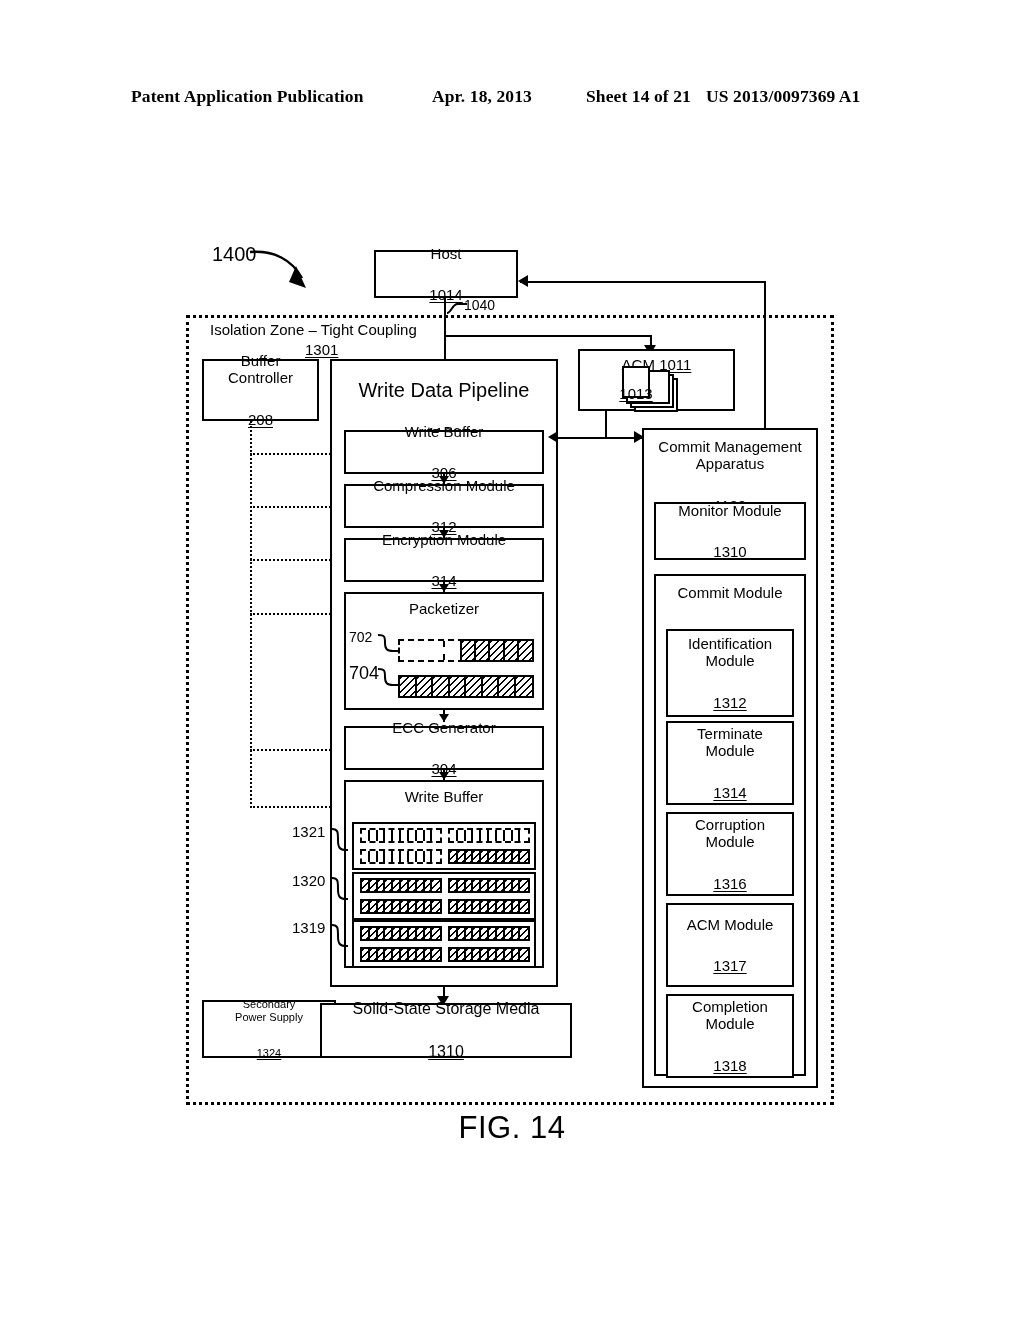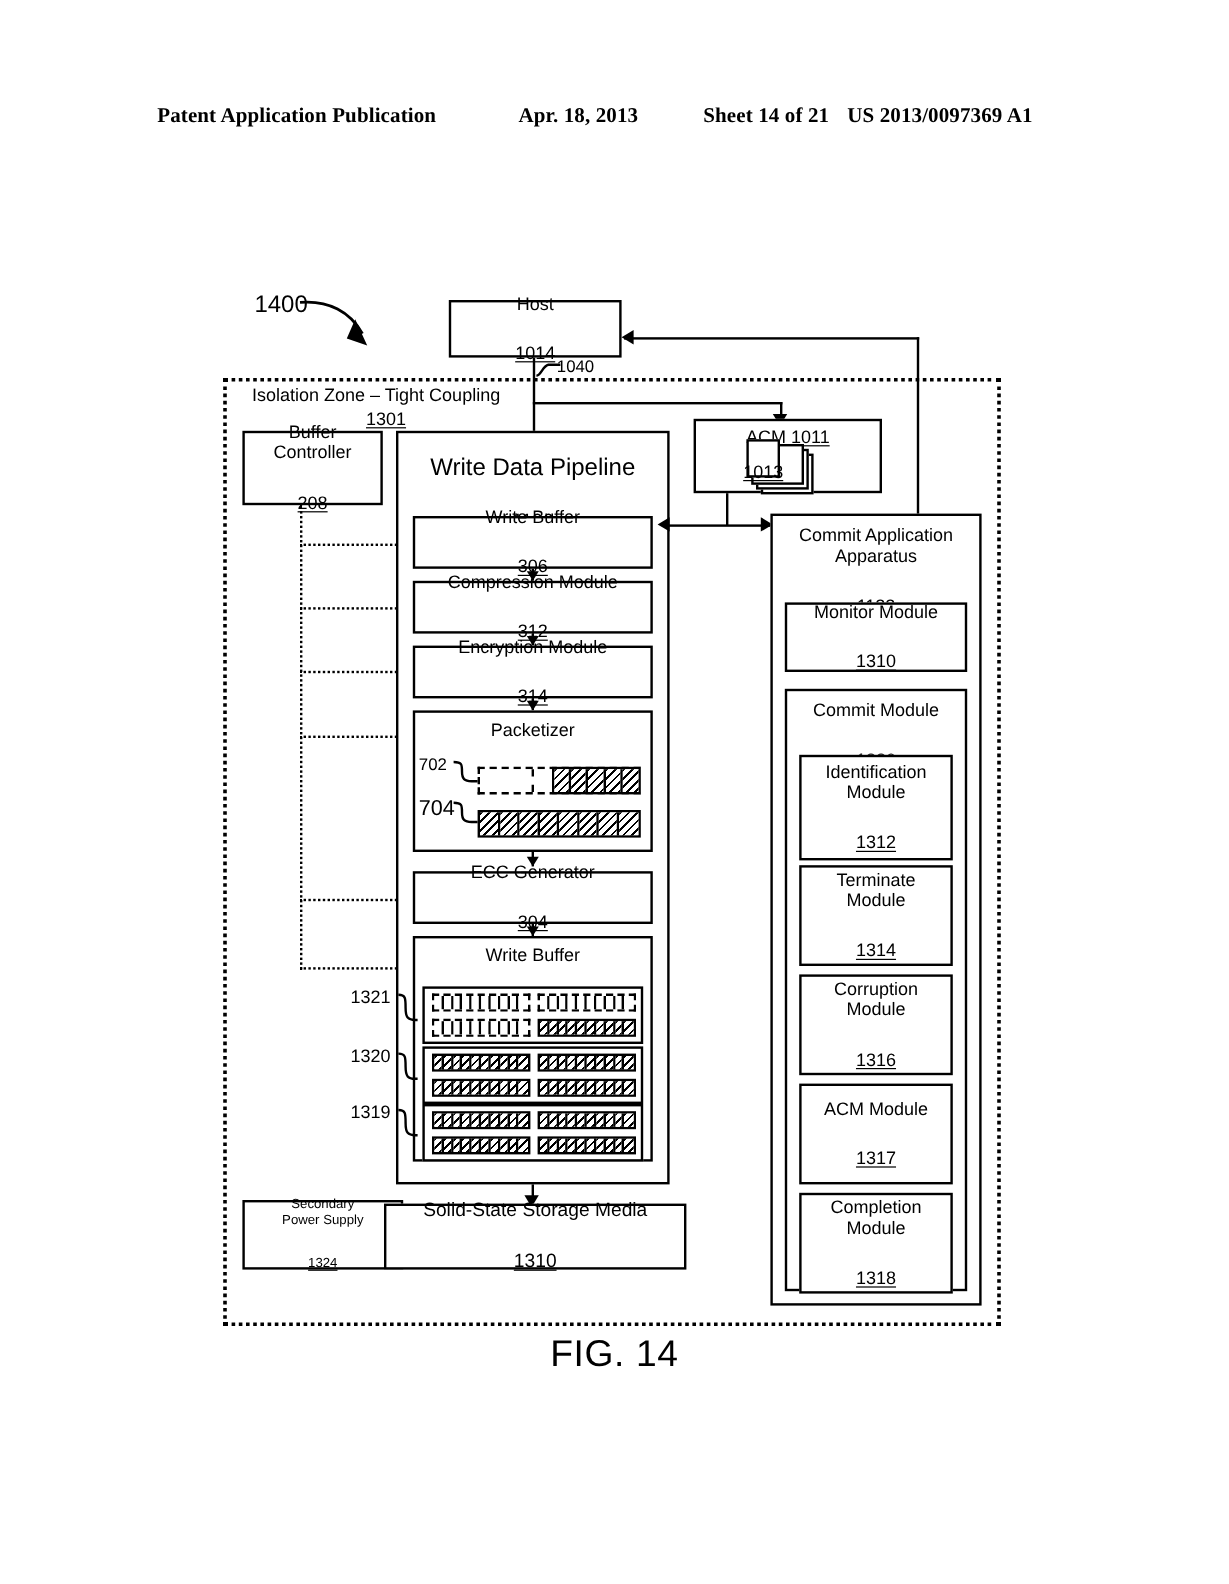--- a/index.html
+++ b/index.html
@@ -383,21 +383,21 @@
     <span class="n" style="font-size:15px;">1013</span>
   </div>
 
   <div class="ln vl" style="left:605px;top:411px;height:27px;"></div>
 
   <div class="ln hl" style="left:556px;top:437px;width:86px;"></div>
   <div class="ah ah-l" style="left:548px;top:431px;"></div>
   <div class="ah ah-r" style="left:634px;top:431px;"></div>
 
   <div class="bx" style="left:642px;top:428px;width:176px;height:660px;justify-content:flex-start;padding-top:8px;">
-    <span class="t" style="font-size:15px;">Commit Application</span>
+    <span class="t" style="font-size:15px;">Commit Management</span>
     <span class="t" style="font-size:15px;">Apparatus</span>
     <span class="n" style="font-size:15px;">1122</span>
   </div>
 
   <div class="bx" style="left:654px;top:502px;width:152px;height:58px;">
     <span class="t">Monitor Module</span>
     <span class="n">1310</span>
   </div>
 
   <div class="bx" style="left:654px;top:574px;width:152px;height:502px;justify-content:flex-start;padding-top:8px;">

